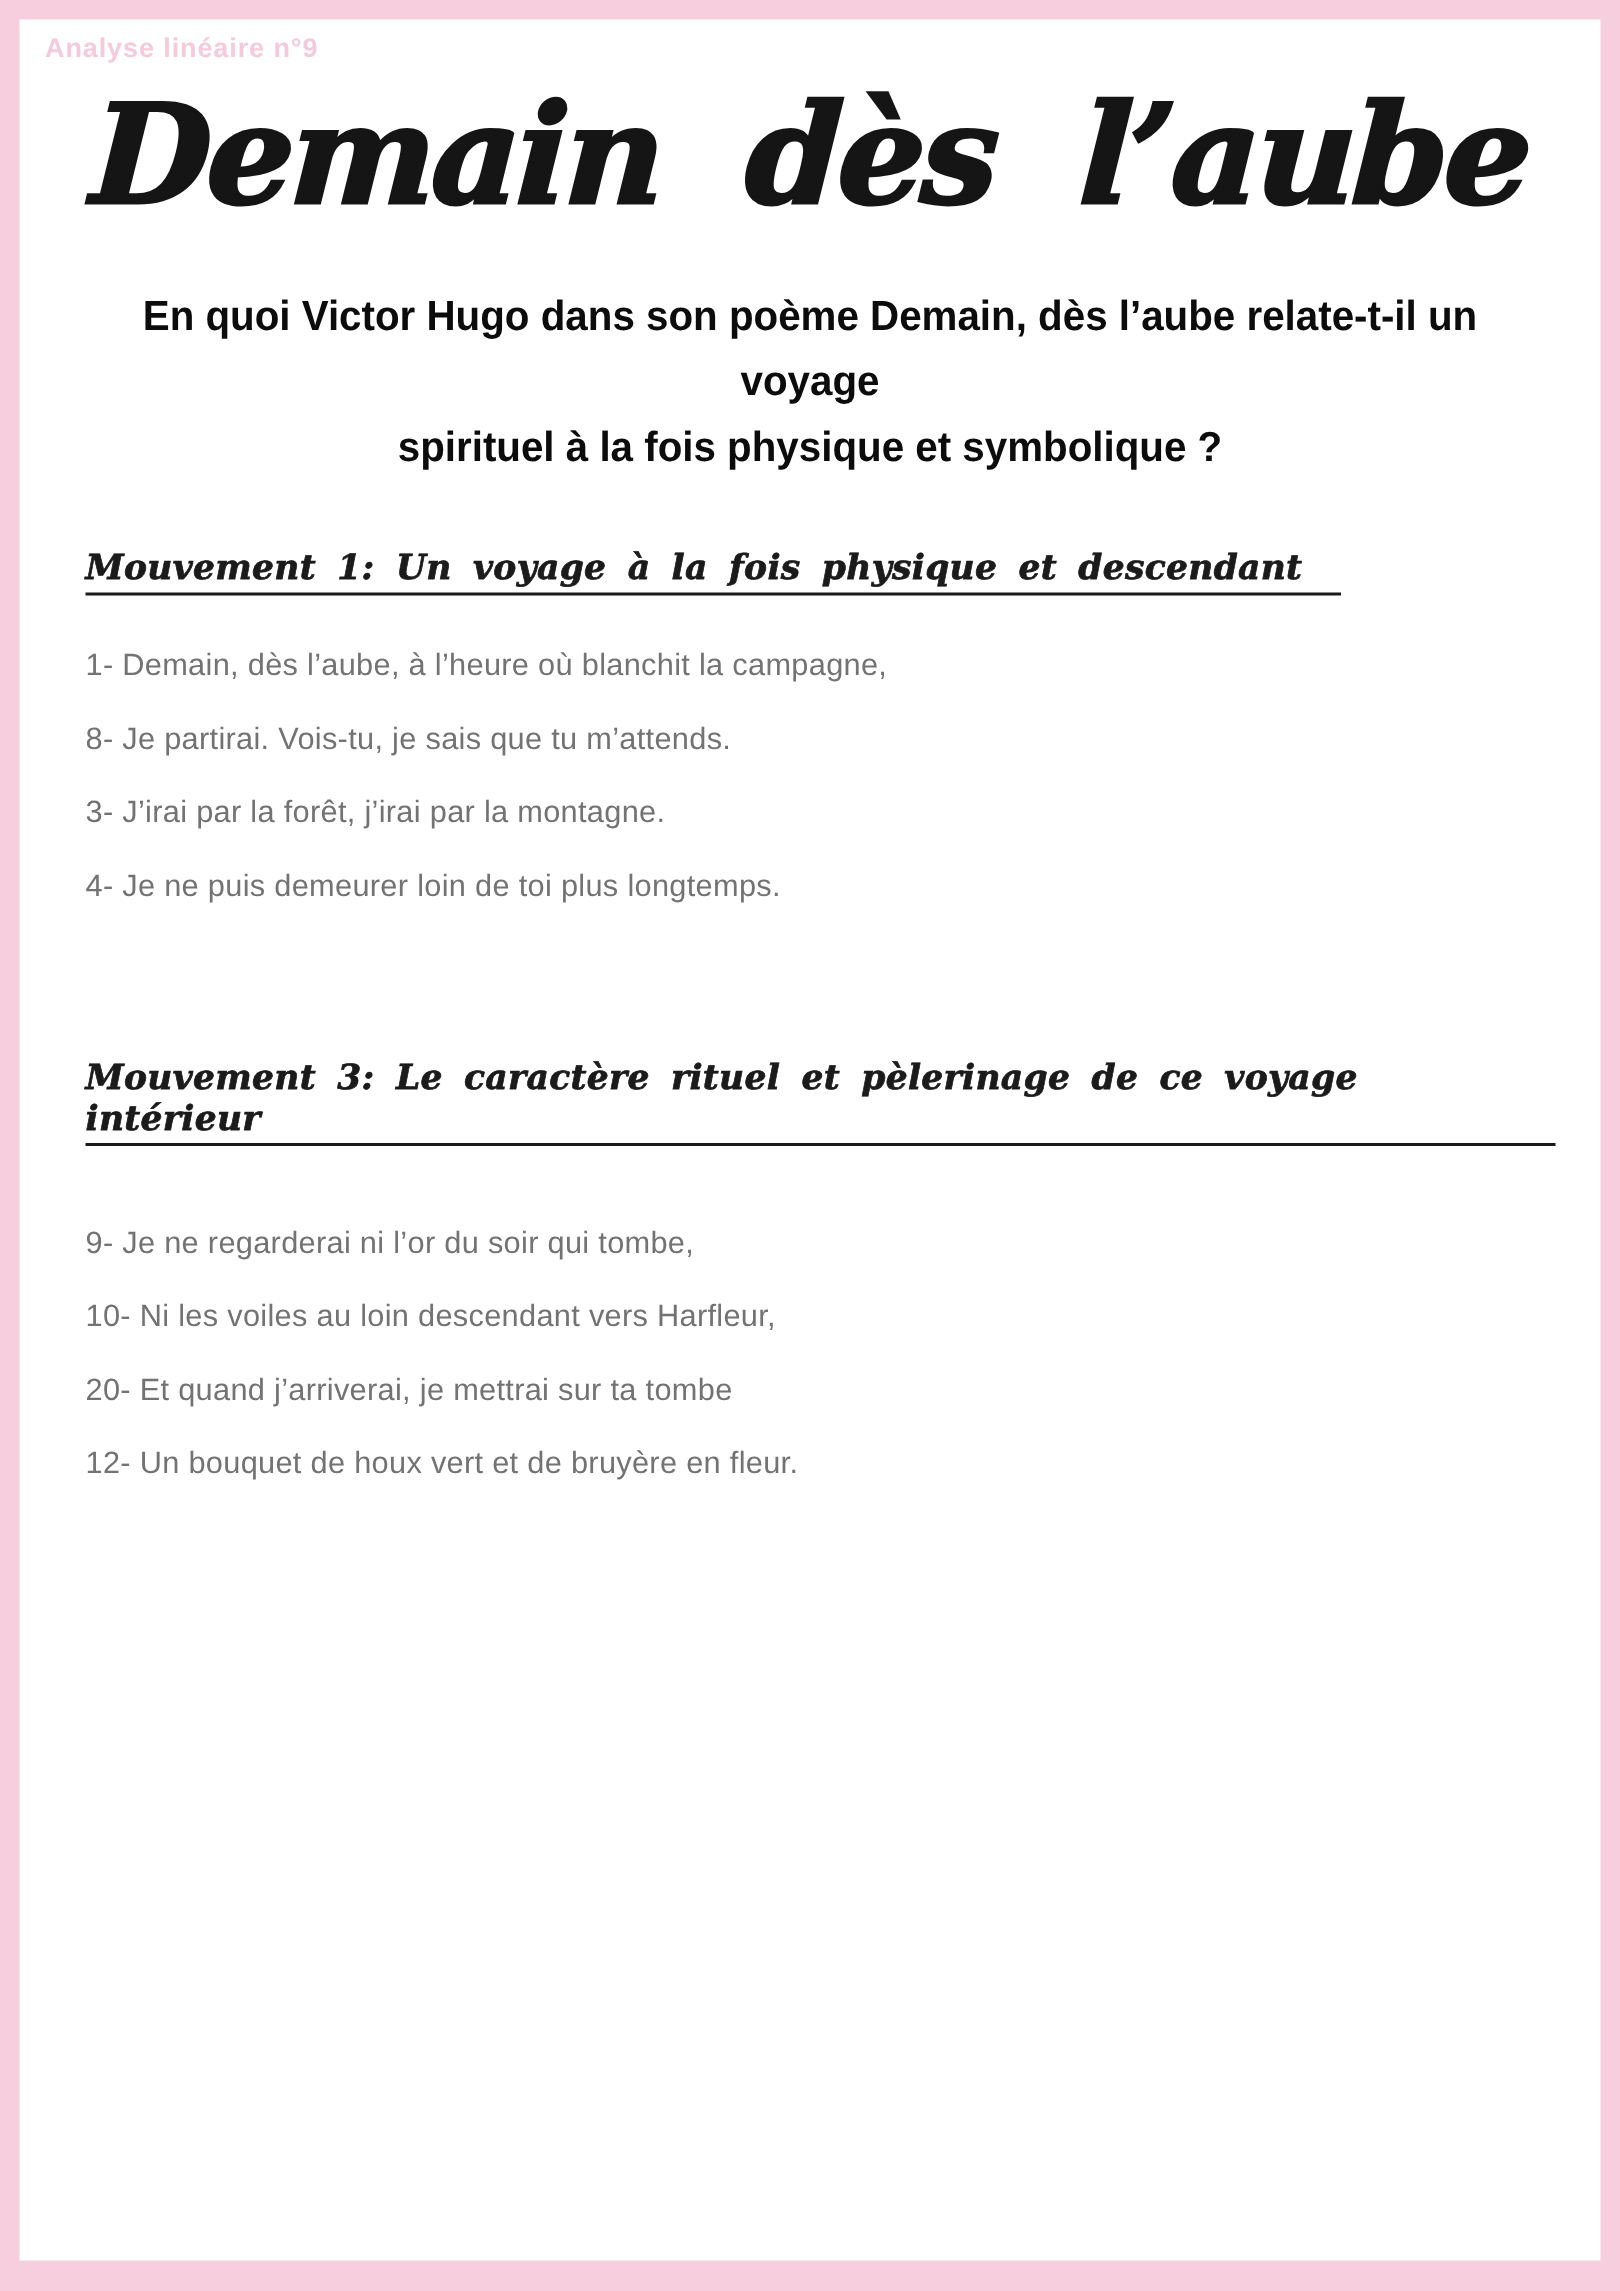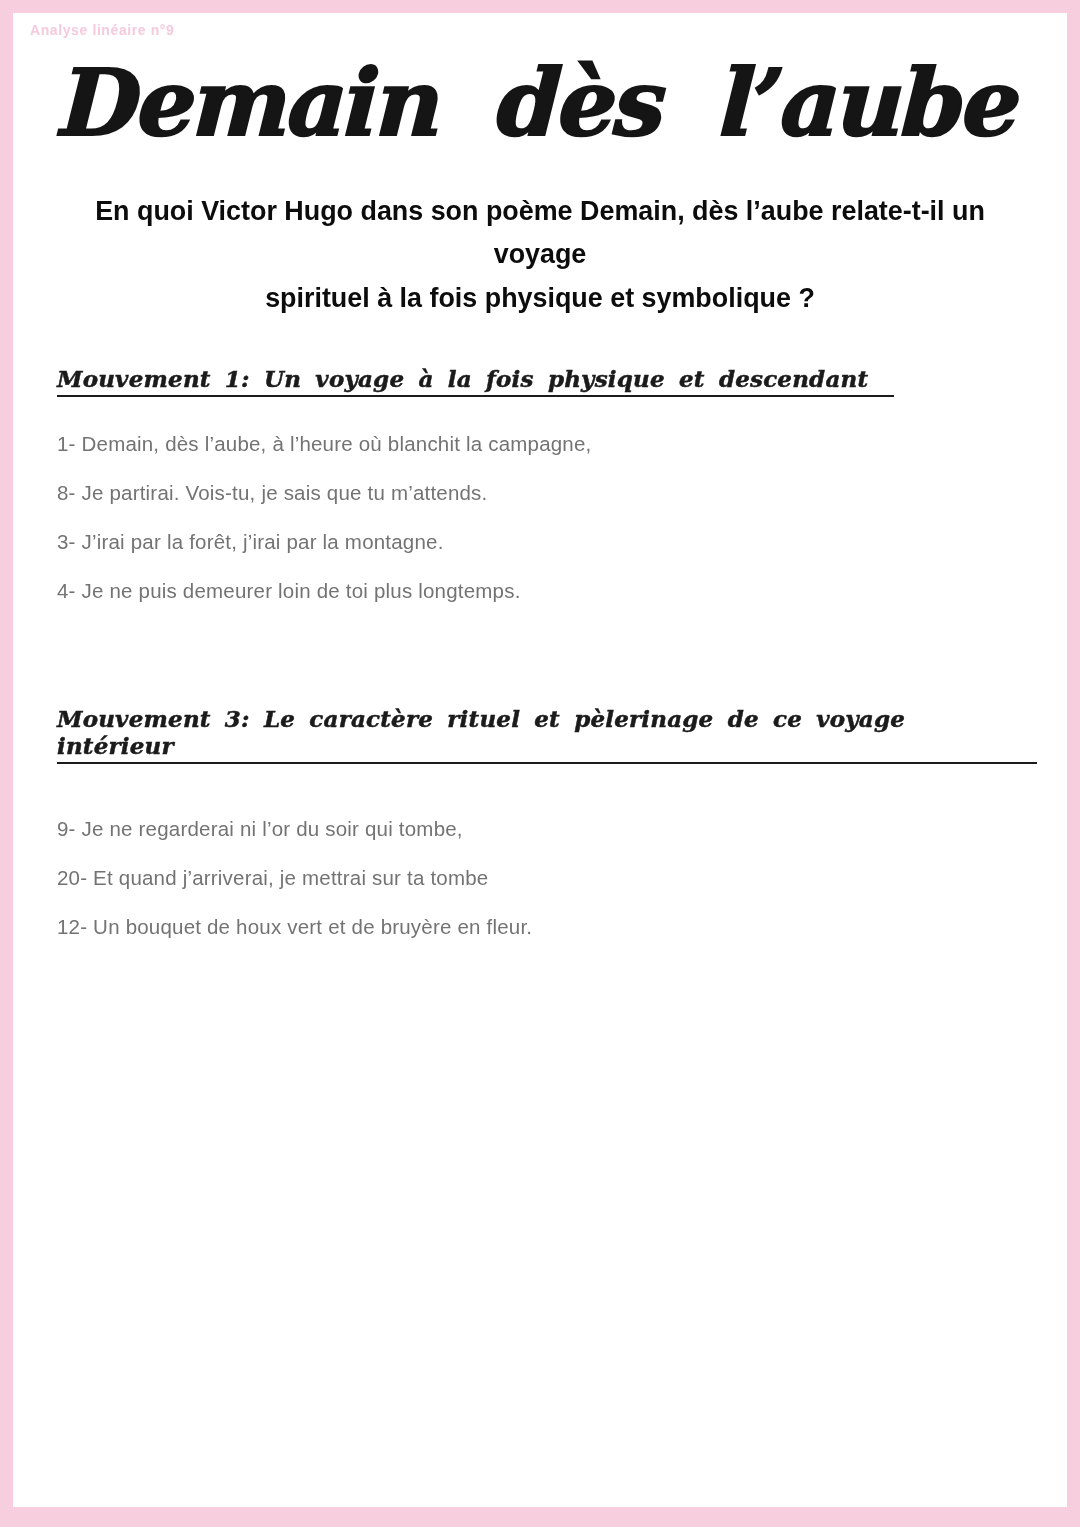--- a/index.html
+++ b/index.html
@@ -17,21 +17,21 @@
     top: 13px;
     right: 13px;
     bottom: 20px;
     background: #ffffff;
   }
   .header-label {
     position: absolute;
     top: 9px;
     left: 17px;
     font-weight: bold;
-    font-size: 14px;
+    font-size: 18px;
     letter-spacing: 0.6px;
     color: #f5cadb;
     font-family: "Liberation Sans", sans-serif;
   }
   .title {
     margin: 44px 0 0 0;
     text-align: center;
     font-family: "DejaVu Serif", serif;
     font-style: italic;
     font-weight: bold;
@@ -114,18 +114,19 @@
       <li class="verse-line">3- J’irai par la forêt, j’irai par la montagne.</li>
       <li class="verse-line">4- Je ne puis demeurer loin de toi plus longtemps.</li>
     </ul>
 
 
     <div class="movement-heading" id="m3">
       <span class="underlined">Mouvement 3: Le caractère rituel et pèlerinage de ce voyage intérieur</span>
     </div>
     <ul class="verse-group" id="g3">
       <li class="verse-line">9- Je ne regarderai ni l’or du soir qui tombe,</li>
+      <li class="verse-line">10- Ni les voiles au loin descendant vers Harfleur,</li>
       <li class="verse-line">20- Et quand j’arriverai, je mettrai sur ta tombe</li>
       <li class="verse-line">12- Un bouquet de houx vert et de bruyère en fleur.</li>
     </ul>
 
   </div>
 </div>
 
 </body></html>

